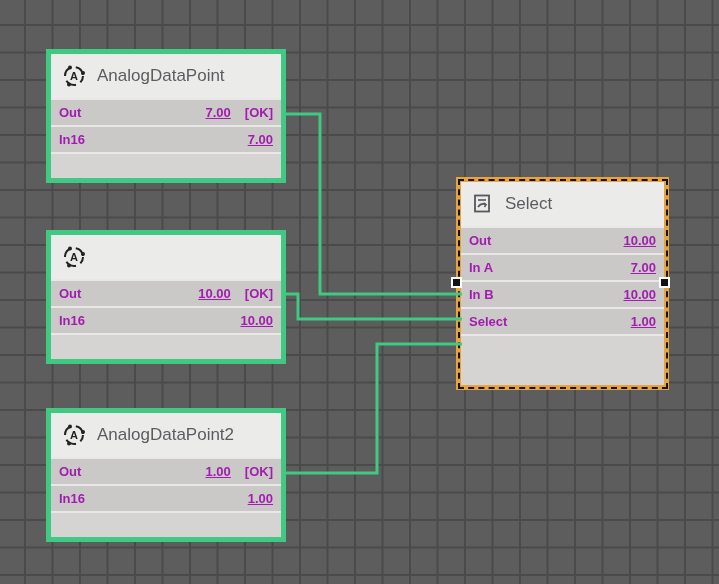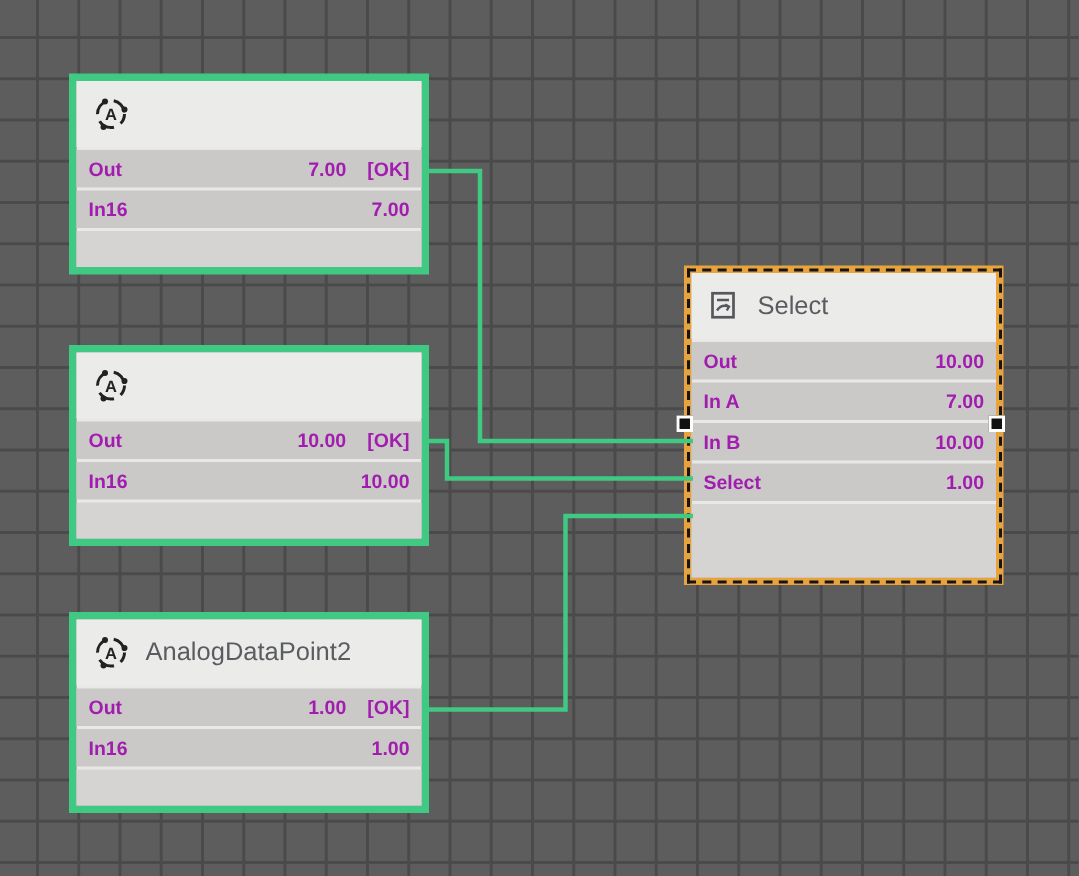--- a/index.html
+++ b/index.html
@@ -24,21 +24,21 @@
   .node-header{
     height:44px;flex:0 0 44px;background:#ebebe9;display:flex;align-items:center;
     gap:10px;padding:0 10px;font-size:17px;color:#5a5c60;white-space:nowrap;
   }
   .row{
     margin-top:2px;height:25px;flex:0 0 25px;background:#cac9c7;
     display:flex;align-items:center;padding:0 8px;
     font-size:13px;font-weight:bold;color:#a21caf;white-space:nowrap;
   }
   .row.empty{background:#d5d4d2;flex:1 1 auto;height:auto;}
-  .row-value{margin-left:auto;}
+  .row-value{margin-left:auto;text-decoration:underline;}
   .row-status{margin-left:14px;}
   .row-status:empty{display:none;}
   #n1{left:46px;top:49px;width:240px;height:134px;}
   #n2{left:46px;top:230px;width:240px;height:134px;}
   #n3{left:46px;top:408px;width:240px;height:134px;}
   #n4{left:456px;top:177px;width:213px;height:213px;text-align:right;}
   #wires{position:absolute;left:0;top:0;z-index:5;pointer-events:none;}
   #wires polyline{fill:none;stroke:#3fc983;stroke-width:3;}
   .handle{
     position:absolute;width:7px;height:7px;background:#111;
@@ -62,20 +62,21 @@
     <div class="node-header">
       <span class="hicon">
         <svg width="26" height="26" viewBox="0 0 26 26">
           <circle cx="13" cy="13" r="9" fill="none" stroke="#222" stroke-width="2" stroke-dasharray="11 5" stroke-dashoffset="4"></circle>
           <circle cx="9" cy="4.6" r="2" fill="#222"></circle>
             <circle cx="22" cy="10" r="2" fill="#222"></circle>
             <circle cx="8" cy="21.6" r="2" fill="#222"></circle>
           <text x="13" y="17" font-size="11" font-weight="bold" text-anchor="middle" fill="#222" font-family="Liberation Sans,sans-serif">A</text>
         </svg>
       </span>
+      <span>AnalogDataPoint</span>
     </div>
     <div class="row">
       <span>Out</span>
       <span class="row-value">7.00</span>
       <span class="row-status">[OK]</span>
     </div>
     <div class="row">
       <span>In16</span>
       <span class="row-value">7.00</span>
     </div>

